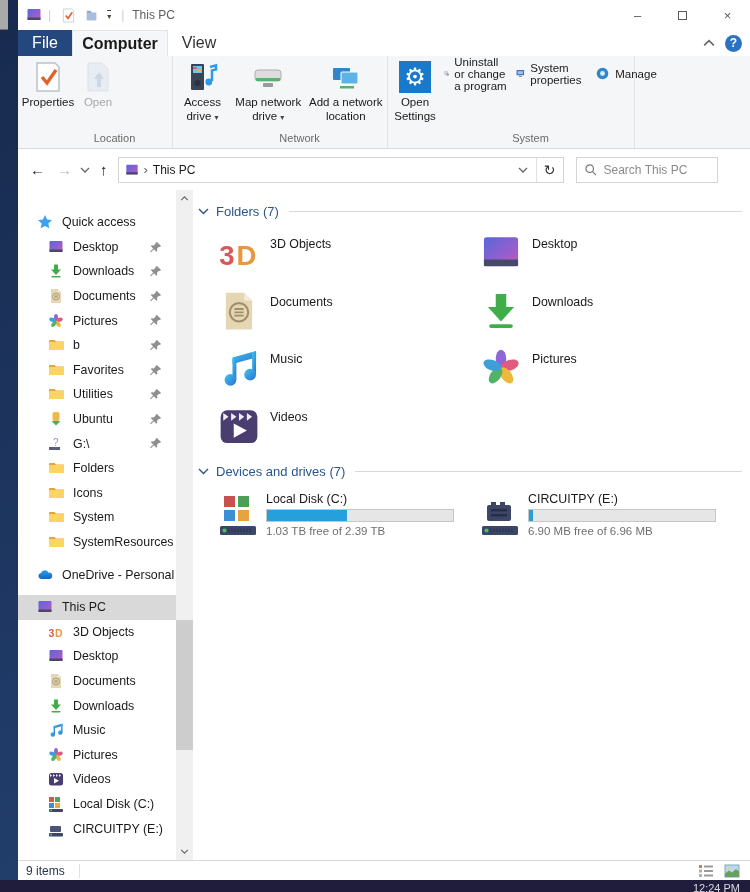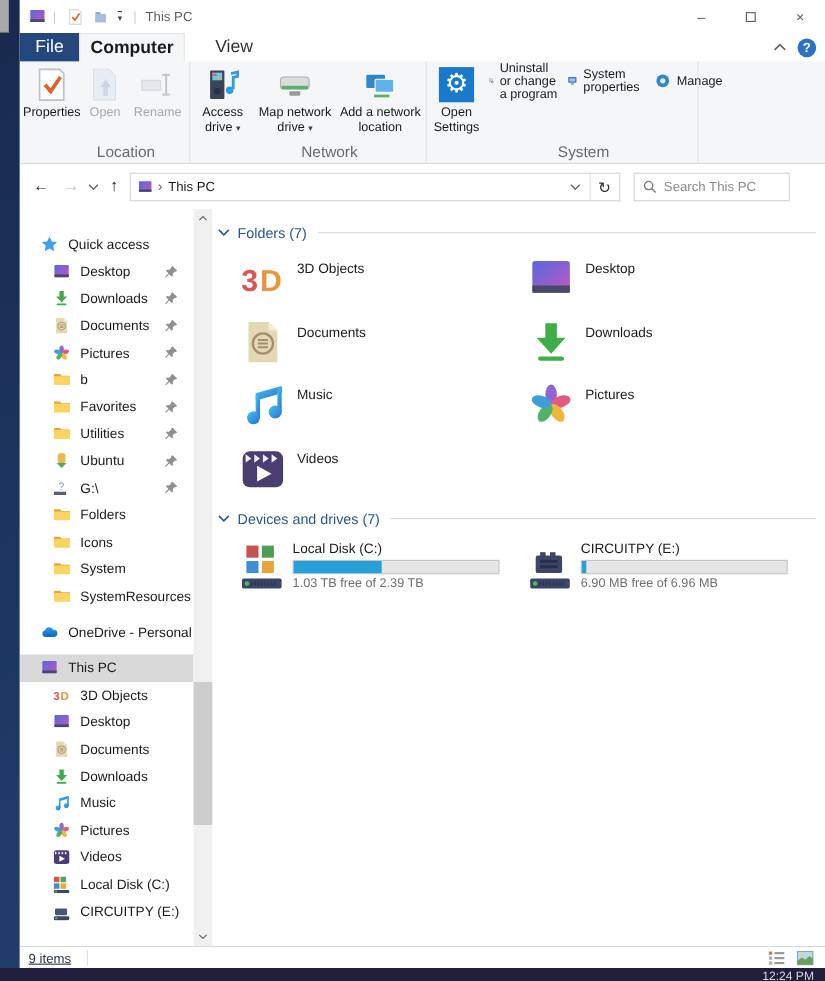--- a/index.html
+++ b/index.html
@@ -21,30 +21,30 @@
   .wtitle { color:#5f5f5f; font-size:12px; margin-left:2px; }
   .wcontrols { position:absolute; right:0; top:0; height:30px; display:flex; }
   .wbtn { width:45px; height:30px; display:flex; align-items:center; justify-content:center; color:#5a5a5a; font-size:13px; }
   .maxbox { width:9px; height:9px; border:1px solid #5a5a5a; }
 
   
   .tabrow { position:absolute; top:30px; left:0; right:0; height:26px; background:#fff; display:flex; align-items:stretch; }
   .tab { padding:0; width:54px; text-align:center; line-height:26px; font-size:16px; color:#333; }
   .tab-file { background:#24477e; color:#fff; width:54px; }
   .tab-computer { width:96px; background:#f5f6f7; border:1px solid #e3e4e5; border-bottom:none; color:#1a1a1a; font-weight:bold; }
-  .tab-view { width:62px;text-align:right; }
+  .tab-view { width:62px; }
   .tabrow-right { margin-left:auto; display:flex; align-items:center; padding-right:8px; gap:10px; }
   .chev-up-ic { width:12px; height:8px; }
   .help-ic { width:17px; height:17px; border-radius:50%; background:#2a72c3; color:#fff; font-weight:bold; font-size:12px; text-align:center; line-height:17px; }
 
   
   .ribbon { position:absolute; top:56px; left:0; right:0; height:93px; background:#f5f6f7; border-bottom:1px solid #d8d9da; display:flex; }
   .rgroup { display:flex; flex-direction:column; border-right:1px solid #e2e3e4; }
   .rbody { flex:1; display:flex; align-items:flex-start; padding:3px 2px 0 2px; }
-  .rlabel { height:17px; text-align:center; font-size:14px; color:#6a6a6a; line-height:15px;padding-left:39px; }
+  .rlabel { height:17px; text-align:center; font-size:11px; color:#6a6a6a; line-height:15px;padding-left:39px; }
   .rbig { display:flex; flex-direction:column; align-items:center; padding-top:2px; }
   .ricon32 { width:32px; height:32px; }
   .rtext { font-size:11.5px; line-height:1.18; text-align:center; margin-top:3px; color:#1a1a1a; }
   .dis .rtext { color:#a8a8a8; }
   .dis .ricon32 { opacity:.5; }
   .dda { font-size:8px; color:#444; }
   .rsmallcol { display:flex; flex-direction:row; padding-top:4px; }
   .rsmall { display:flex; align-items:center; height:21px; padding:0 4px; font-size:11.5px; }
   .ricon16 { width:15px; height:15px; margin-right:5px; }
   .gear-btn { width:32px; height:32px; background:#1979ca; color:#fff; font-size:24px; line-height:32px; text-align:center; }
@@ -96,21 +96,21 @@
   .ditem { display:flex; align-items:flex-start; }
   .dicon { width:40px; height:44px; margin-top:2px; flex:none; }
   .dinfo { margin-left:8px; }
   .dname { font-size:12.4px; }
   .dbar { width:188px; height:13px; border:1px solid #c6c6c6; background:#e6e6e6; margin-top:3px; }
   .dfill { height:100%; background:#26a0da; }
   .dfree { font-size:11.5px; color:#6f6f6f; margin-top:3px; }
 
   
   .statusbar { position:absolute; left:0; right:0; bottom:0; height:20px; border-top:1px solid #d9d9d9; background:#fff; display:flex; align-items:center; padding:0 8px; }
-  .scount { color:#26344d; font-size:12px;text-decoration:underline; }
+  .scount { color:#26344d; font-size:12px; }
   .sdiv { width:1px; height:14px; background:#e0e0e0; margin-left:14px; }
   .viewbtns { margin-left:auto; display:flex; gap:6px; }
   .vbtn { width:20px; height:16px; display:flex; align-items:center; justify-content:center; }
 
   
   .taskbar { position:absolute; left:0; right:0; top:880px; height:30px; background:#201d3c; overflow:hidden; }
   .clock { position:absolute; right:10px; top:2px; color:#d8d8e2; font-size:11px; }
 </style>
 </head>
 <body>
@@ -356,26 +356,20 @@
             <svg class="ricon32">
                 <use href="#i-checkdoc"></use>
               </svg>
             <div class="rtext">Properties</div>
           </div>
           <div class="rbig dis" style="width:44px">
             <svg class="ricon32">
                 <use href="#i-open"></use>
               </svg>
             <div class="rtext">Open</div>
-          </div>
-          <div class="rbig dis" style="width:55px">
-            <svg class="ricon32">
-                <use href="#i-rename"></use>
-              </svg>
-            <div class="rtext">Rename</div>
           </div>
         </div>
         <div class="rlabel">Location</div>
       </div>
 
       <div class="rgroup" style="width:215px">
         <div class="rbody">
           <div class="rbig" style="width:56px">
             <svg class="ricon32">
                 <use href="#i-media"></use>

